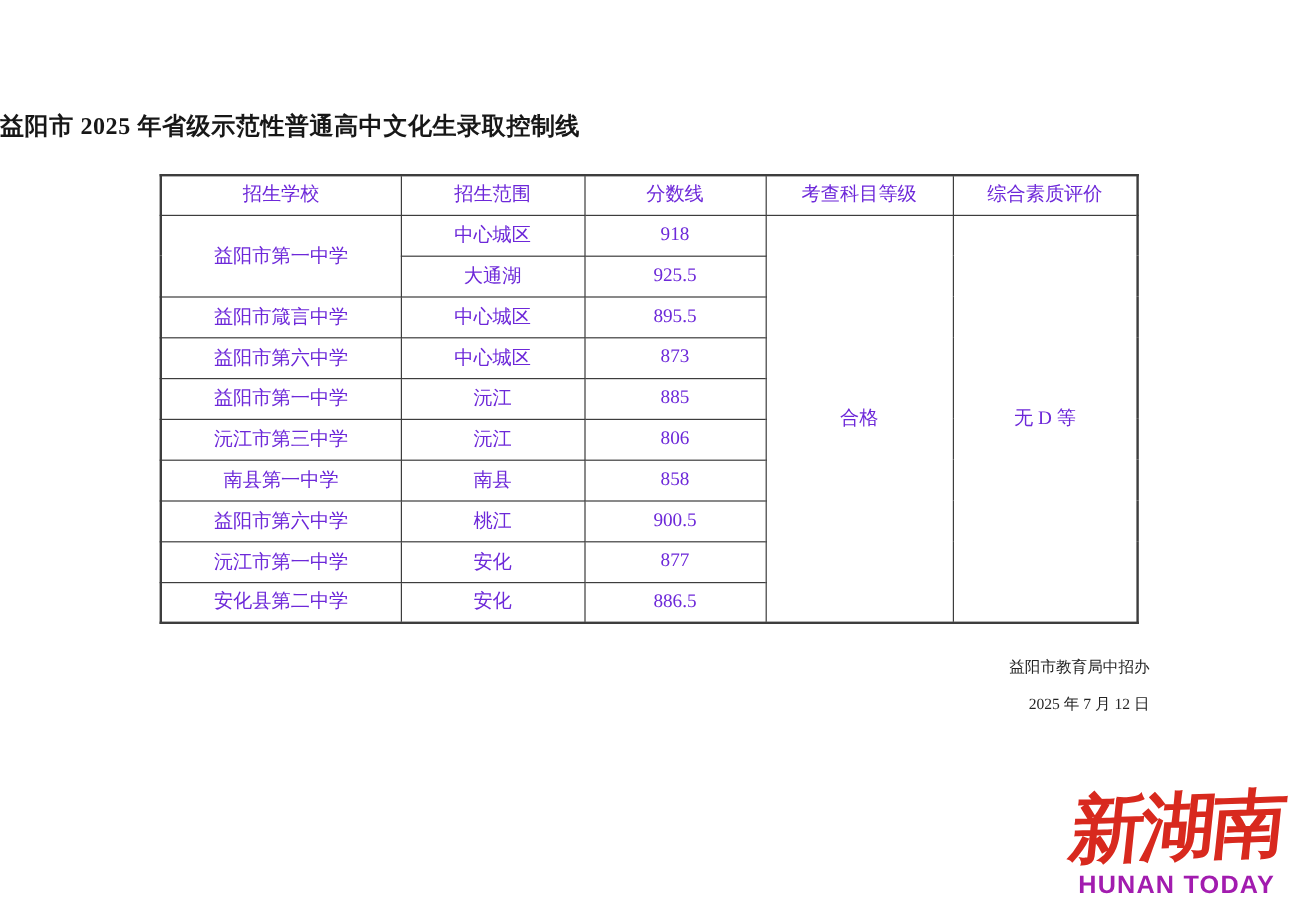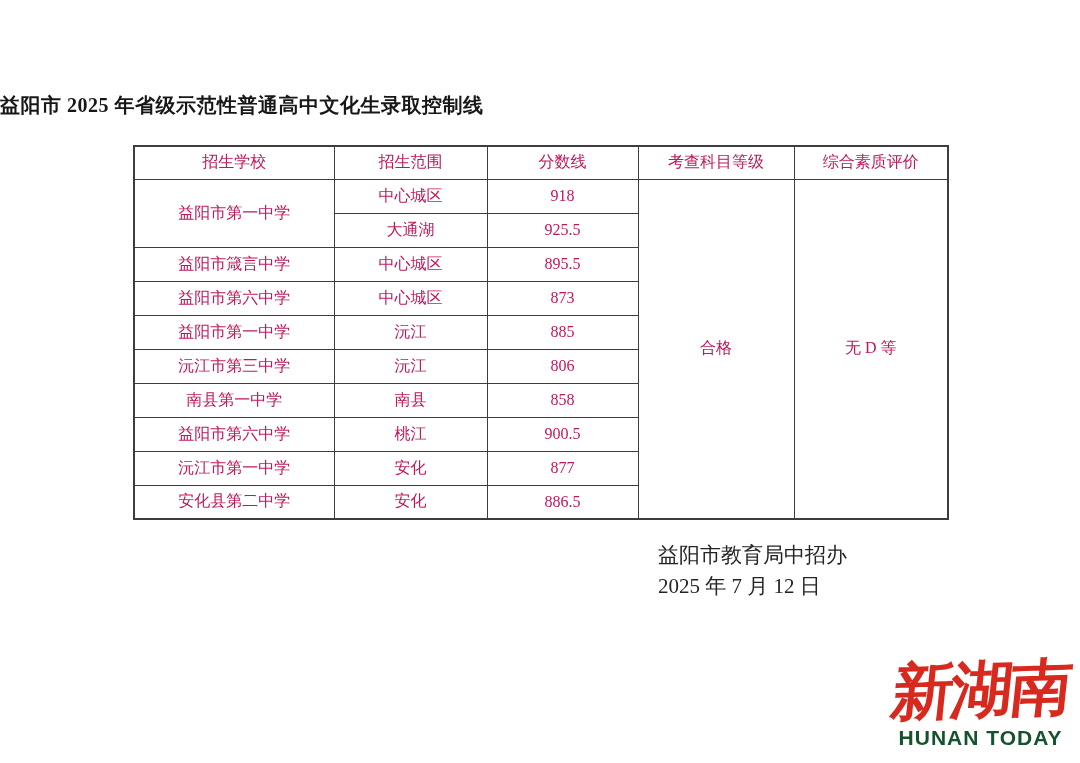--- a/index.html
+++ b/index.html
@@ -31,30 +31,30 @@
     table-layout: fixed;
     border: 2px solid #3d3d3d;
   }
   .admission-table th, .admission-table td {
     border: 1px solid #3d3d3d;
     text-align: center;
     vertical-align: middle;
     font-size: 16px;
     font-weight: normal;
     padding: 0;
-    color: #be185d;
+    color: #6d28d9;
   }
   .admission-table th { height: 33px; }
   .admission-table td { height: 34px; }
 
   .signature {
     position: absolute;
     left: 658px; top: 540px; width: 300px;
-    text-align: left;
-    font-size: 21px;
+    text-align: right;
+    font-size: 13px;
     line-height: 31px;
     color: #242424;
   }
 
   .logo {
     position: absolute;
     right: 7px; top: 648px; width: 185px;
     text-align: center;
   }
   .logo-cn {
@@ -65,21 +65,21 @@
     letter-spacing: -3px;
     transform: skewX(-8deg) rotate(-2deg);
     white-space: nowrap;
   }
   .logo-en {
     margin-top: -6px;
     font-family: "Liberation Sans", "DejaVu Sans", sans-serif;
     font-size: 21px;
     font-weight: 600;
     letter-spacing: 1px;
-    color: #14532d;
+    color: #a21caf;
     white-space: nowrap;
   }
 </style>
 </head>
 <body>
 
 <div class="page">
 
   <div class="doc-title">益阳市 2025 年省级示范性普通高中文化生录取控制线</div>
 

